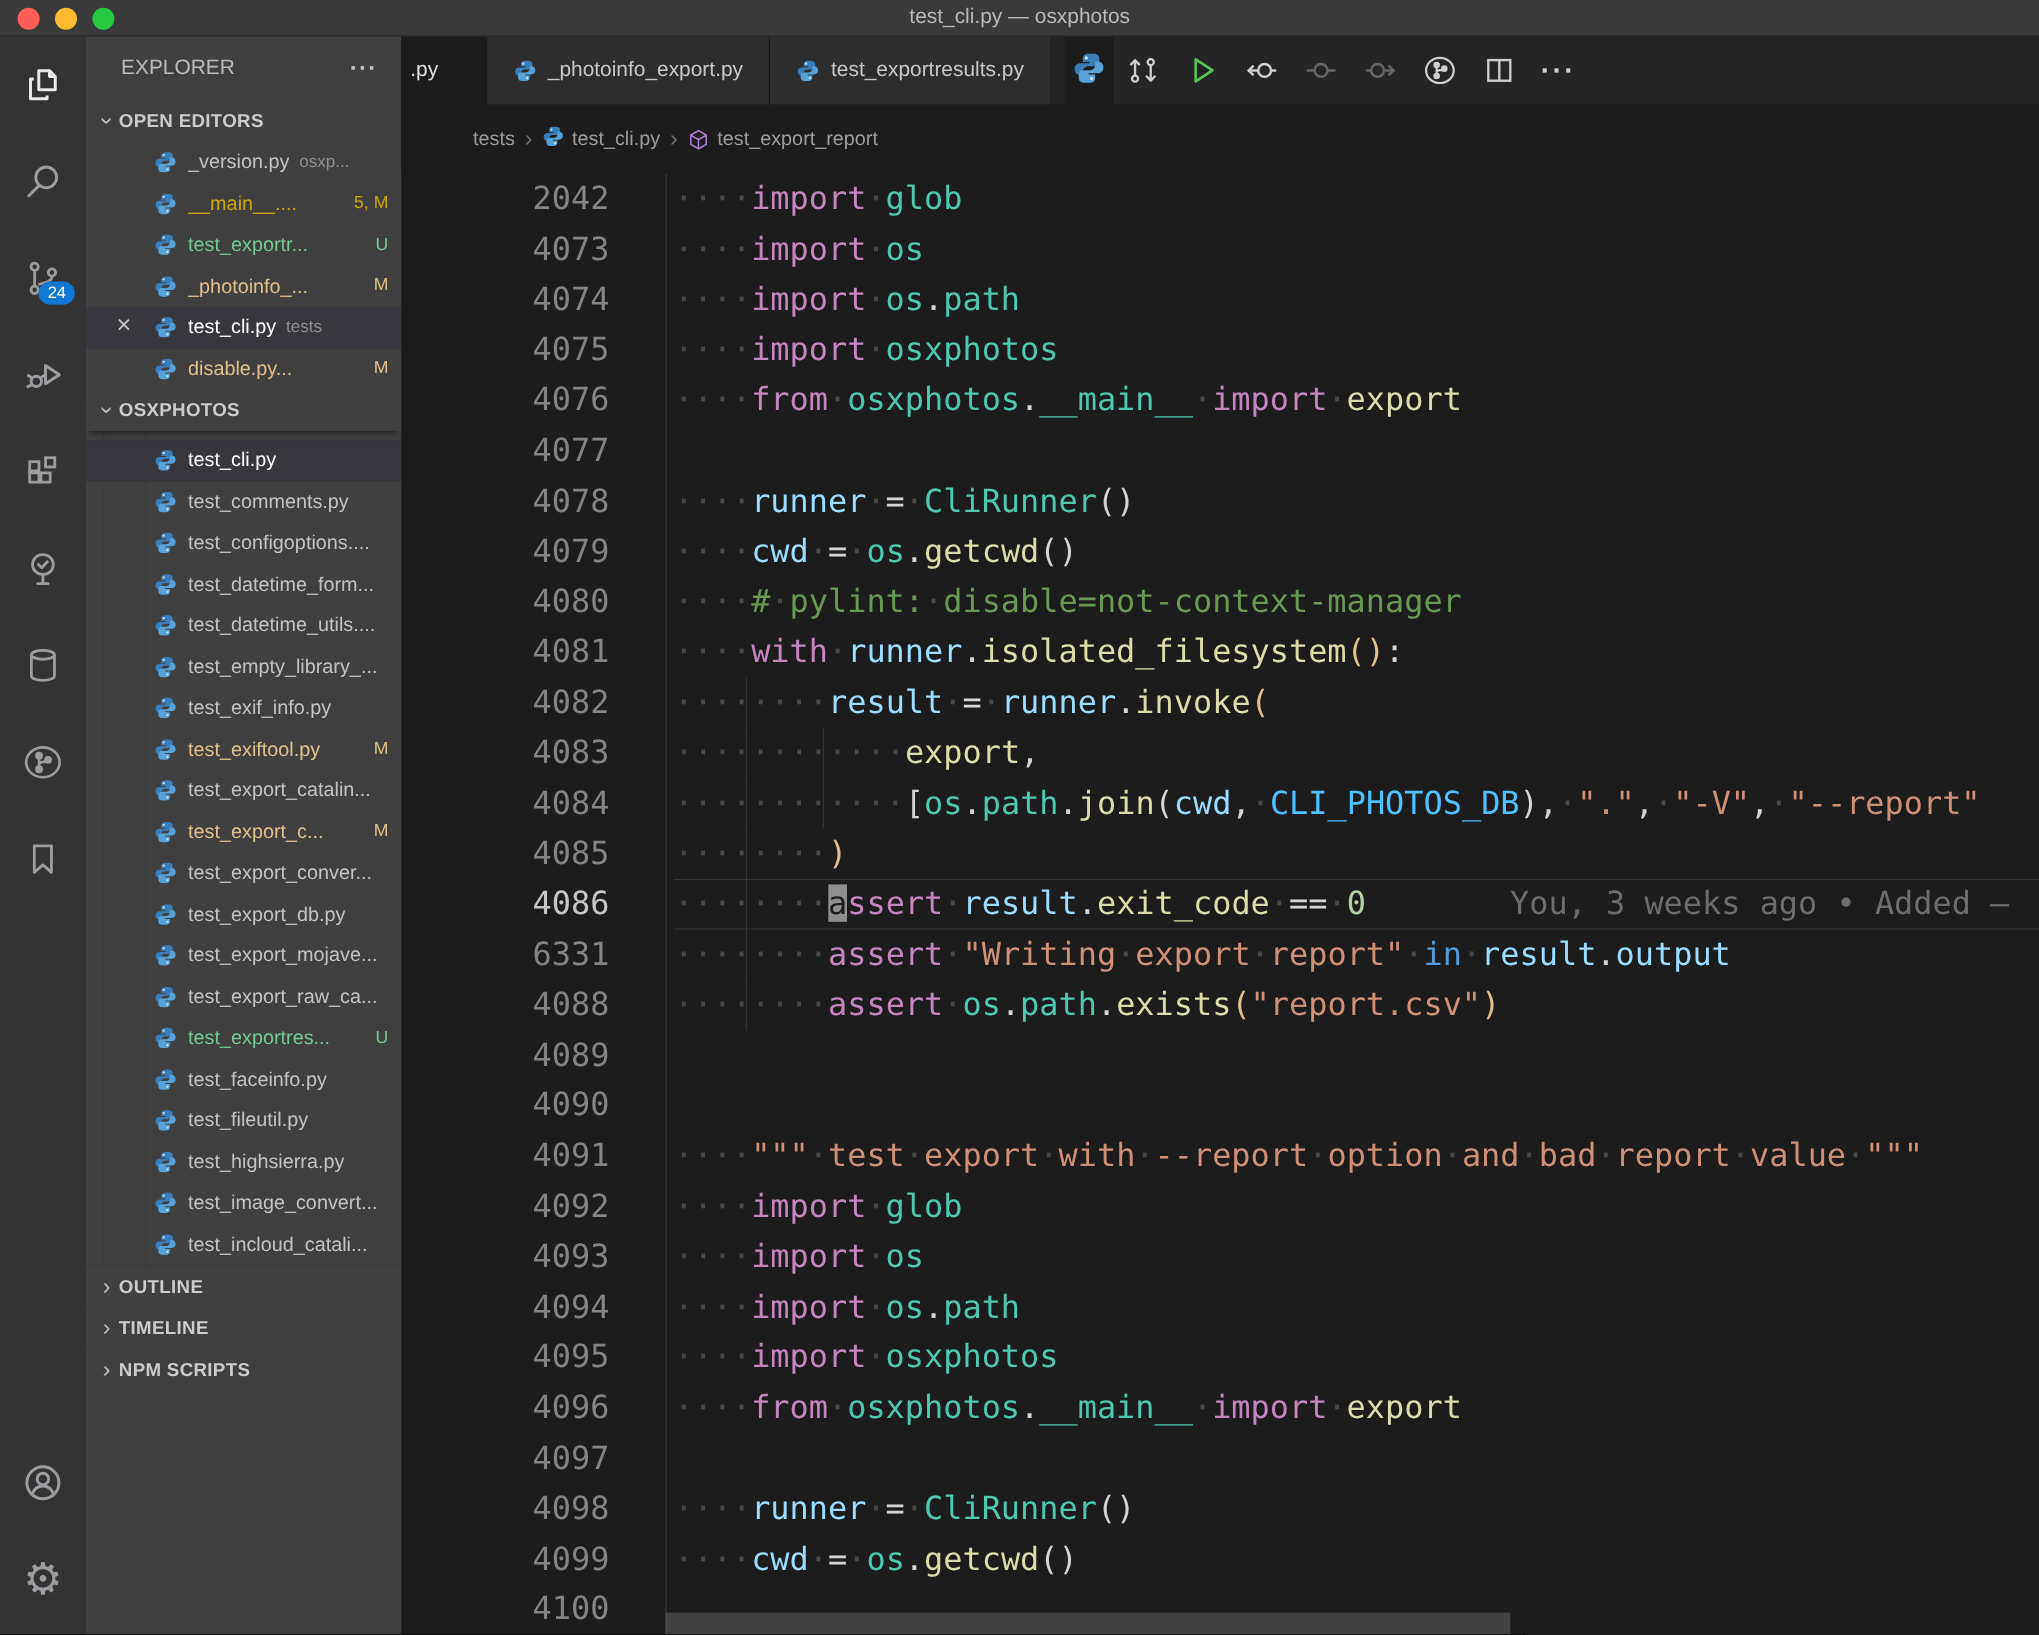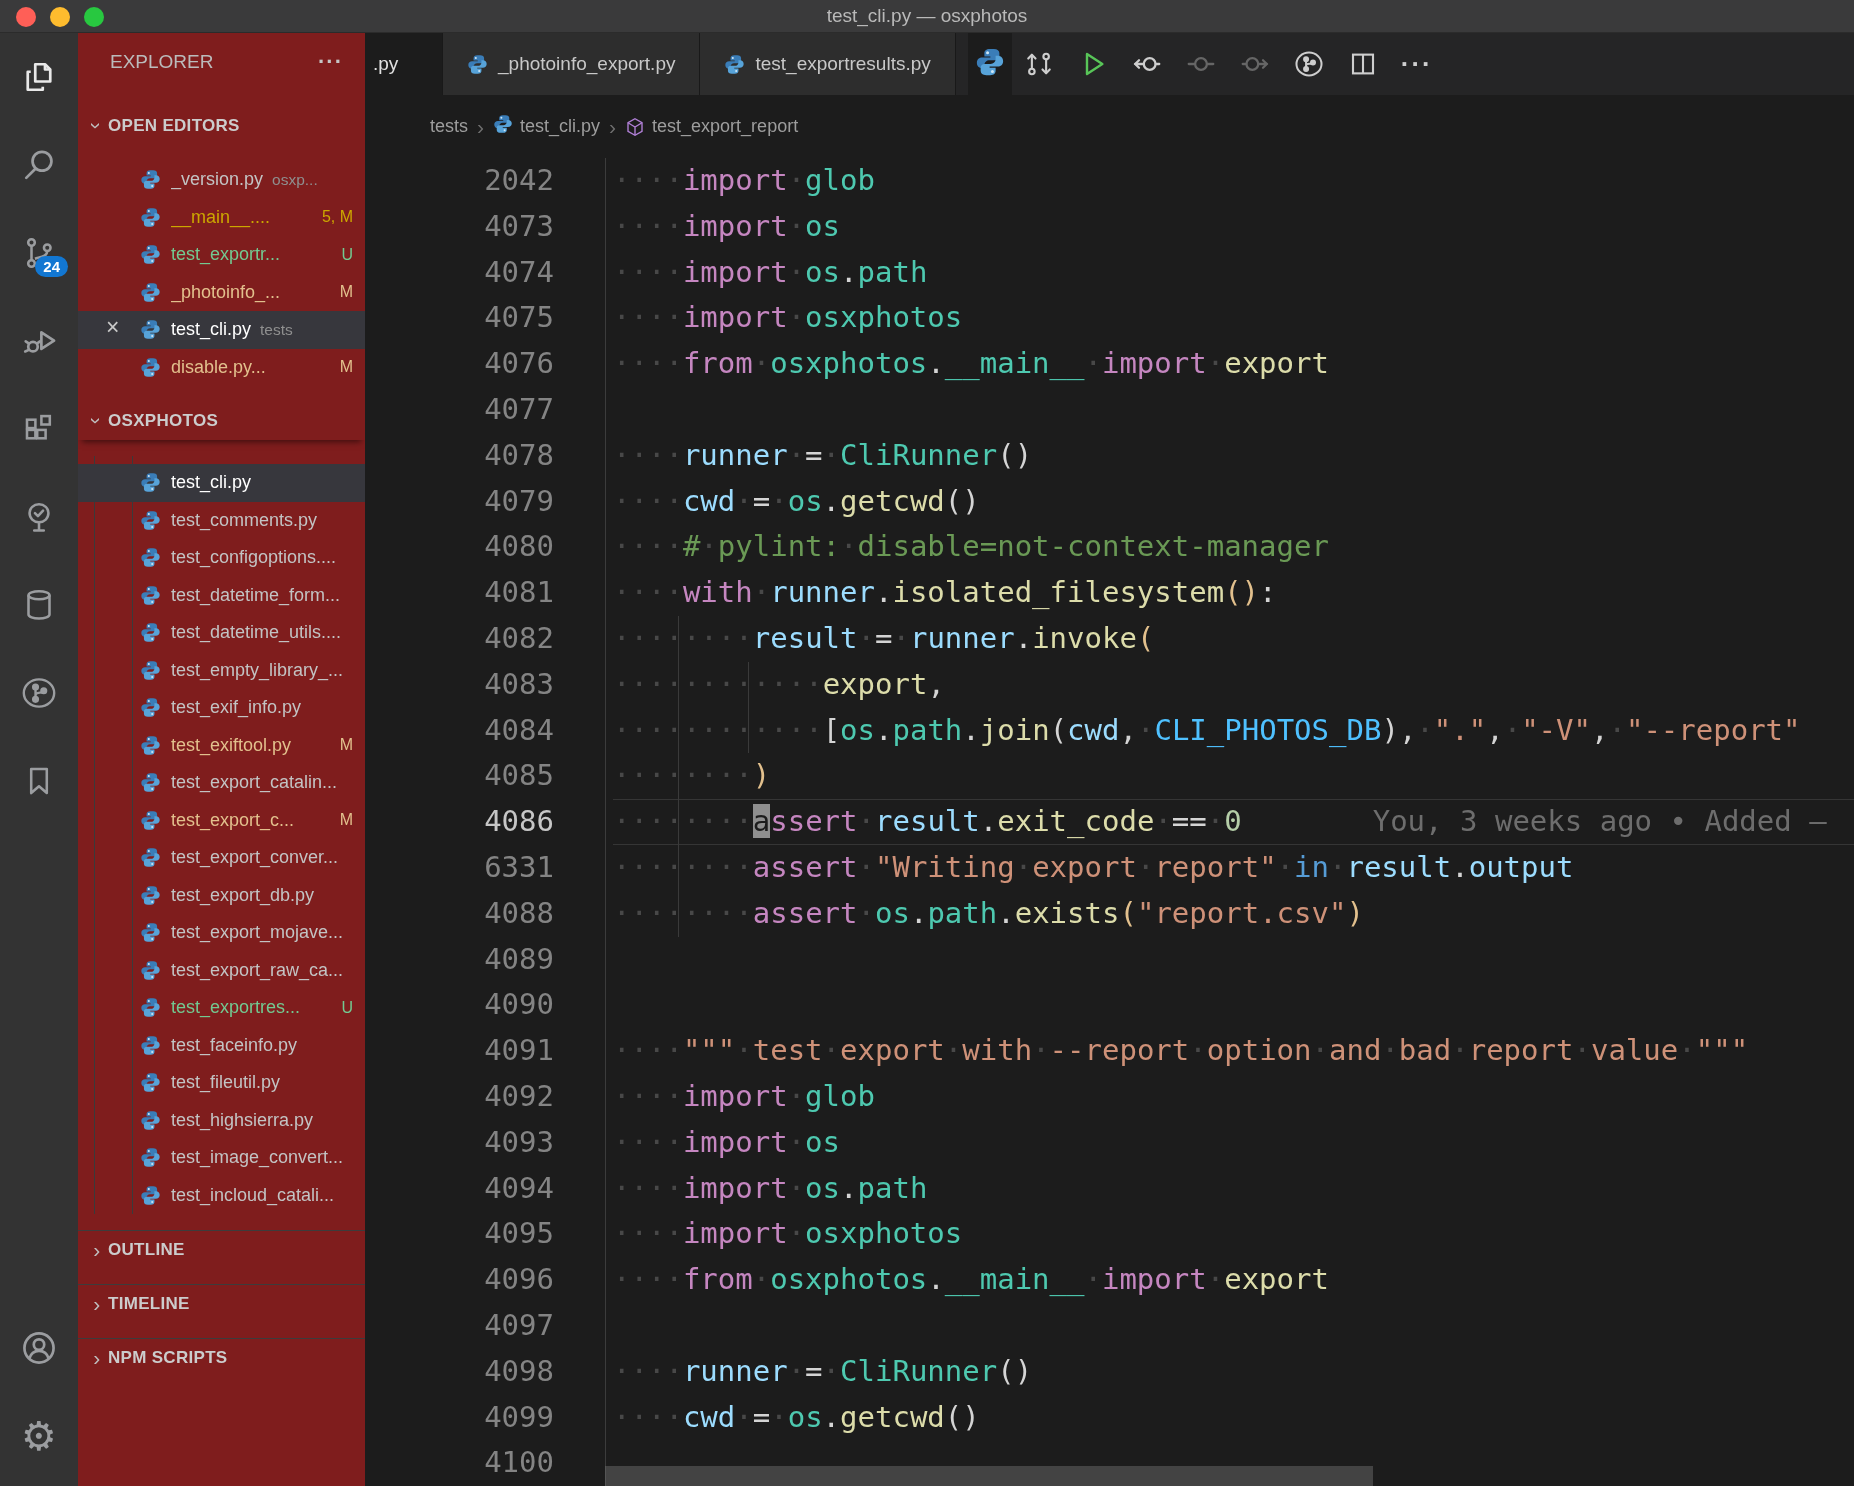--- a/index.html
+++ b/index.html
@@ -12,25 +12,25 @@
   .tl{width:20px;height:20px;border-radius:50%;}
   .tl.red{background:#ff5f57}.tl.yellow{background:#febc2e}.tl.green{background:#28c840}
   
   .main{display:flex;height:1453px;}
   
   .activitybar{width:78px;background:#333333;flex:none;display:flex;flex-direction:column;align-items:center;}
   .ab-item{width:78px;height:88px;display:flex;align-items:center;justify-content:center;color:#9b9da0;position:relative;}
   .ab-item.active{color:#e9e9e9;}
   .ab-item svg{display:block;}
   .ab-badge{position:absolute;right:10px;bottom:20px;background:#1277d2;color:#fff;font-size:15px;
-            font-weight:700;border-radius:12px;padding:2px 8px;line-height:17px;}
+            font-weight:400;border-radius:12px;padding:2px 8px;line-height:17px;}
   .ab-bottom{margin-top:auto;display:flex;flex-direction:column;align-items:center;padding-bottom:6px;}
   .gear-glyph{font-size:40px;line-height:1;font-family:"DejaVu Sans",sans-serif;}
   
-  .sidebar{width:287px;background:#7f1d1d;flex:none;color:#c3c3c3;font-size:18px;display:flex;flex-direction:column;overflow:hidden;gap:16px;}
+  .sidebar{width:287px;background:#404040;flex:none;color:#c3c3c3;font-size:18px;display:flex;flex-direction:column;overflow:hidden;}
   .sb-title{height:58px;flex:none;display:flex;align-items:center;padding:0 22px 0 32px;font-size:19px;color:#bbbbbb;}
   .sb-more{margin-left:auto;color:#c5c5c5;font-size:22px;letter-spacing:1px;}
   .sb-more::before{content:"\00B7\00B7\00B7";font-weight:700;}
   .sec-h{height:38px;flex:none;display:flex;align-items:center;font-weight:700;font-size:17px;color:#cccccc;
          padding-left:8px;letter-spacing:.3px;position:relative;}
   .sec-h.shadowed{box-shadow:0 6px 6px -4px rgba(0,0,0,.5);z-index:3;}
   .sec-h.bordered{border-top:1px solid #3c3c3c;box-sizing:border-box;}
   .chev{width:22px;text-align:center;color:#c0c0c0;font-weight:400;font-size:21px;display:inline-block;}
   .chev.down::before{content:"\203A";display:inline-block;transform:rotate(90deg);}
   .chev.right::before{content:"\203A";display:inline-block;}

